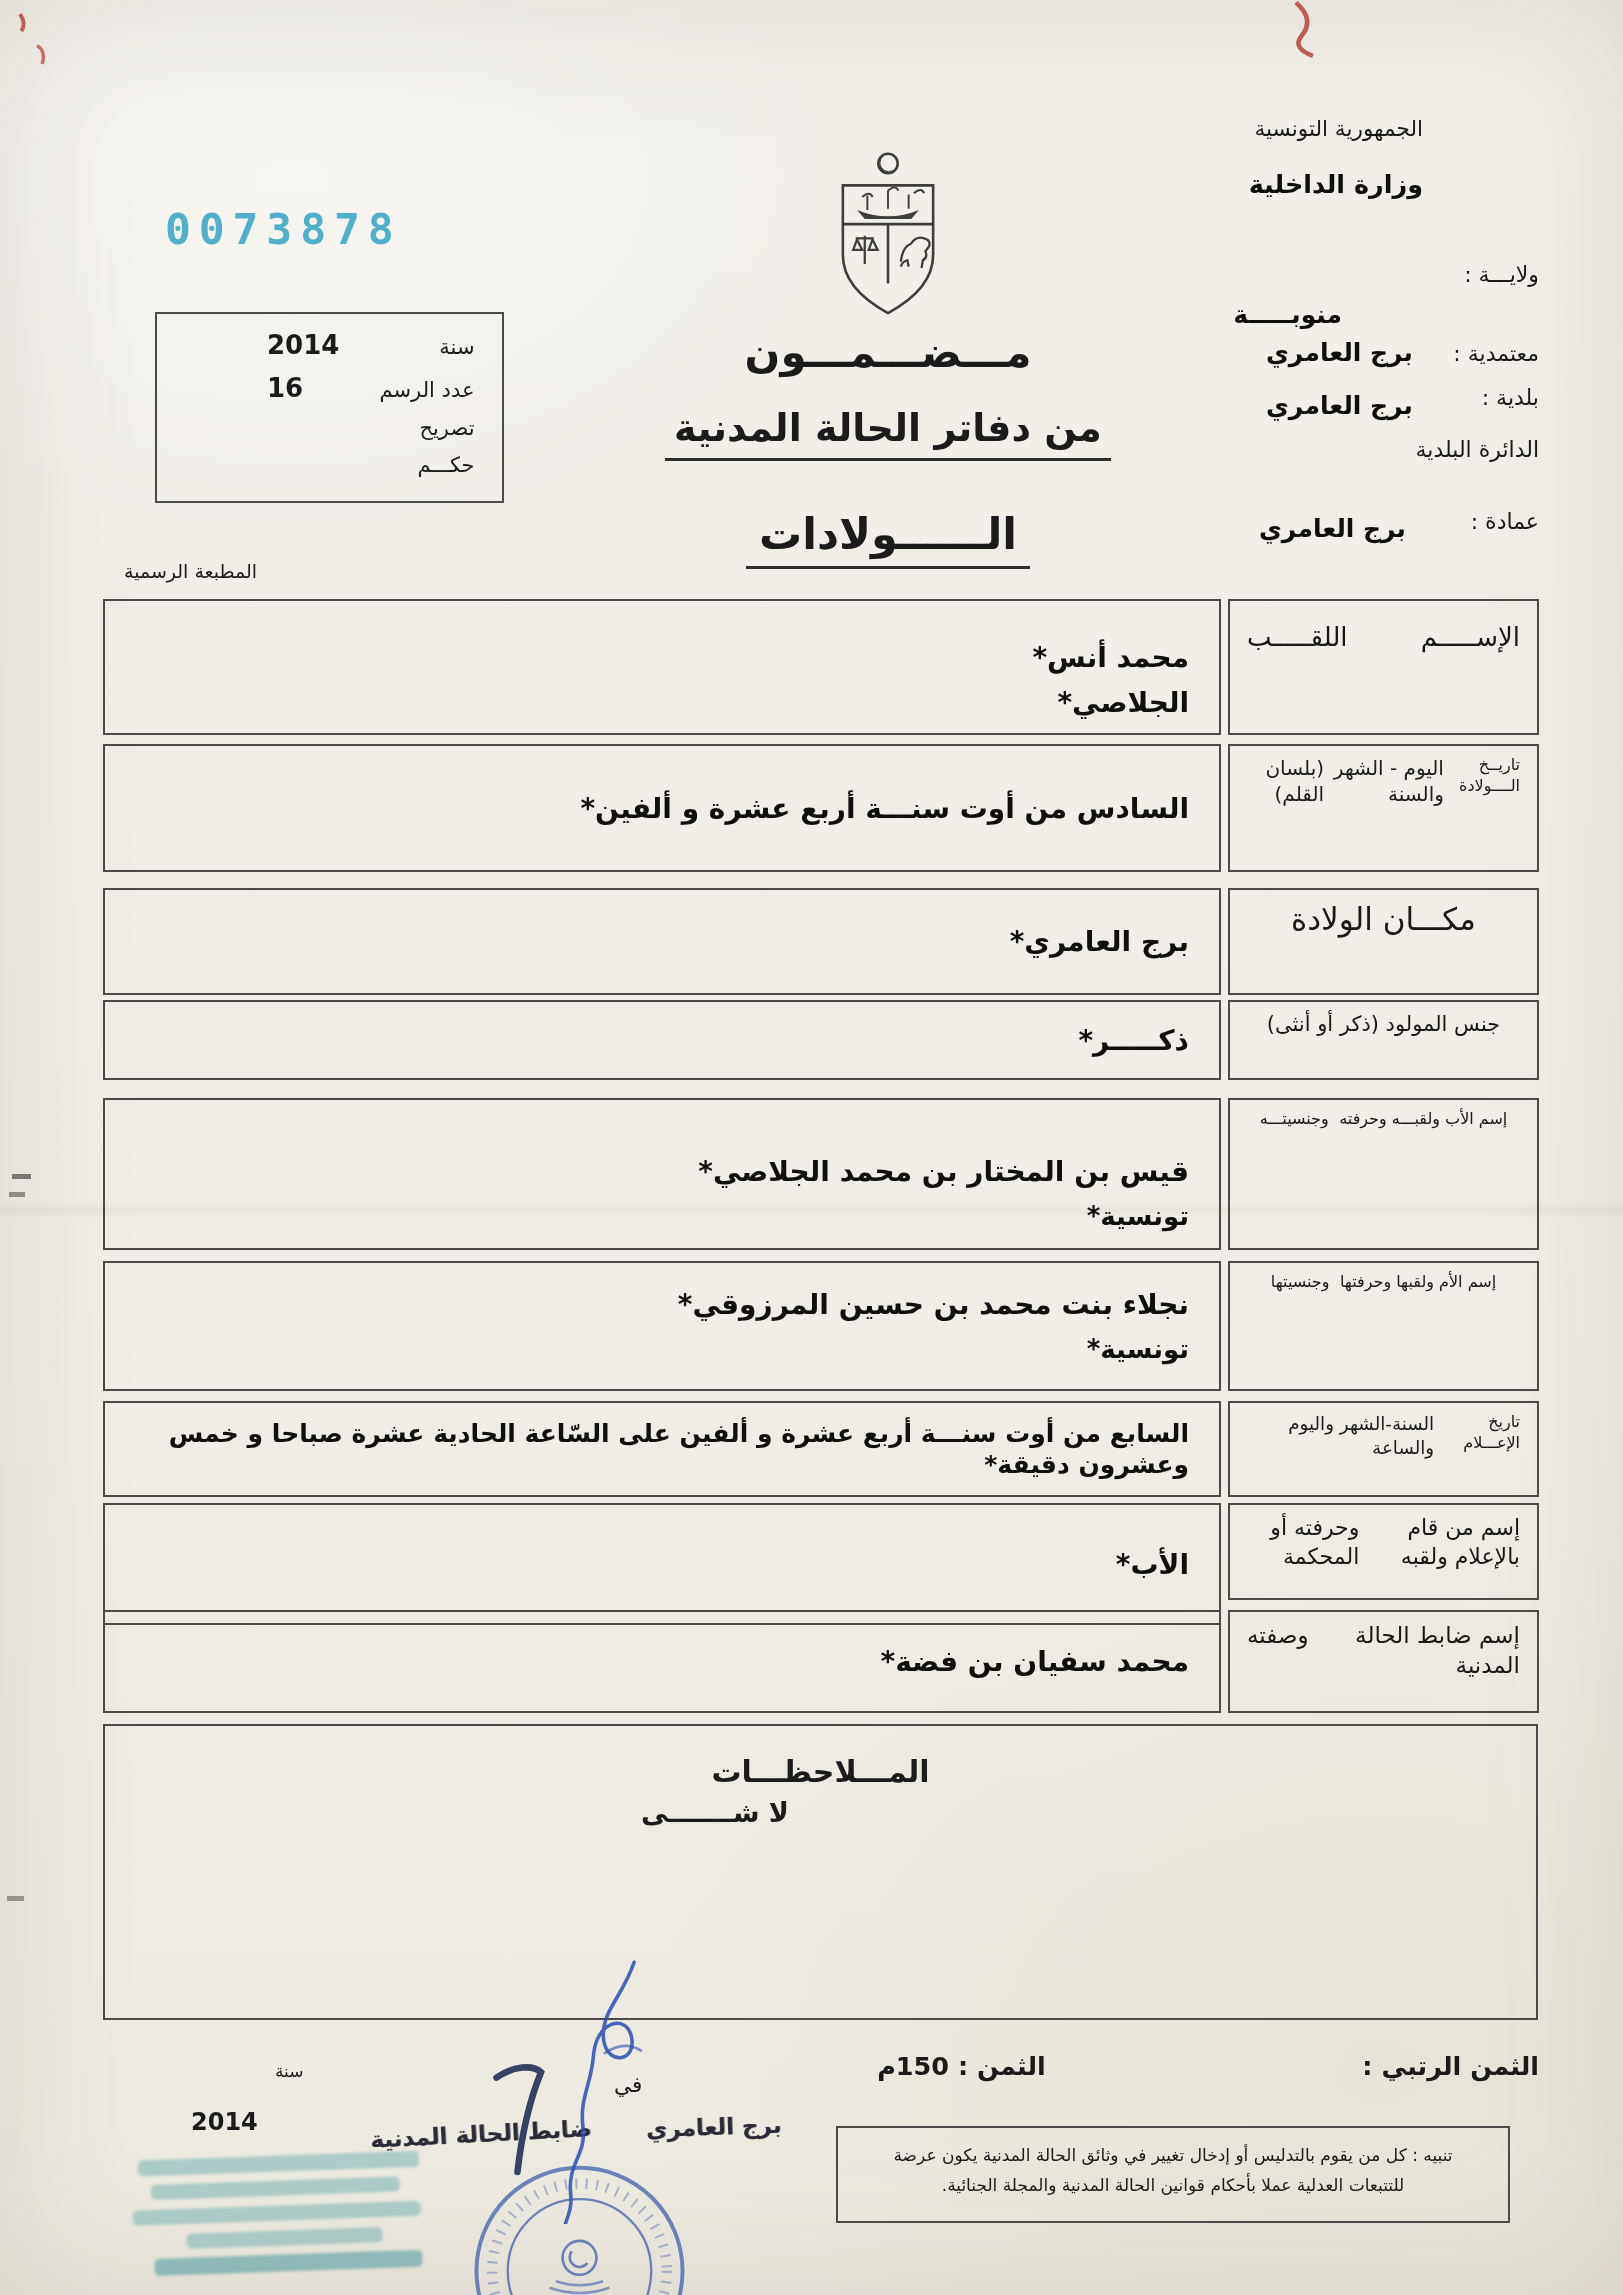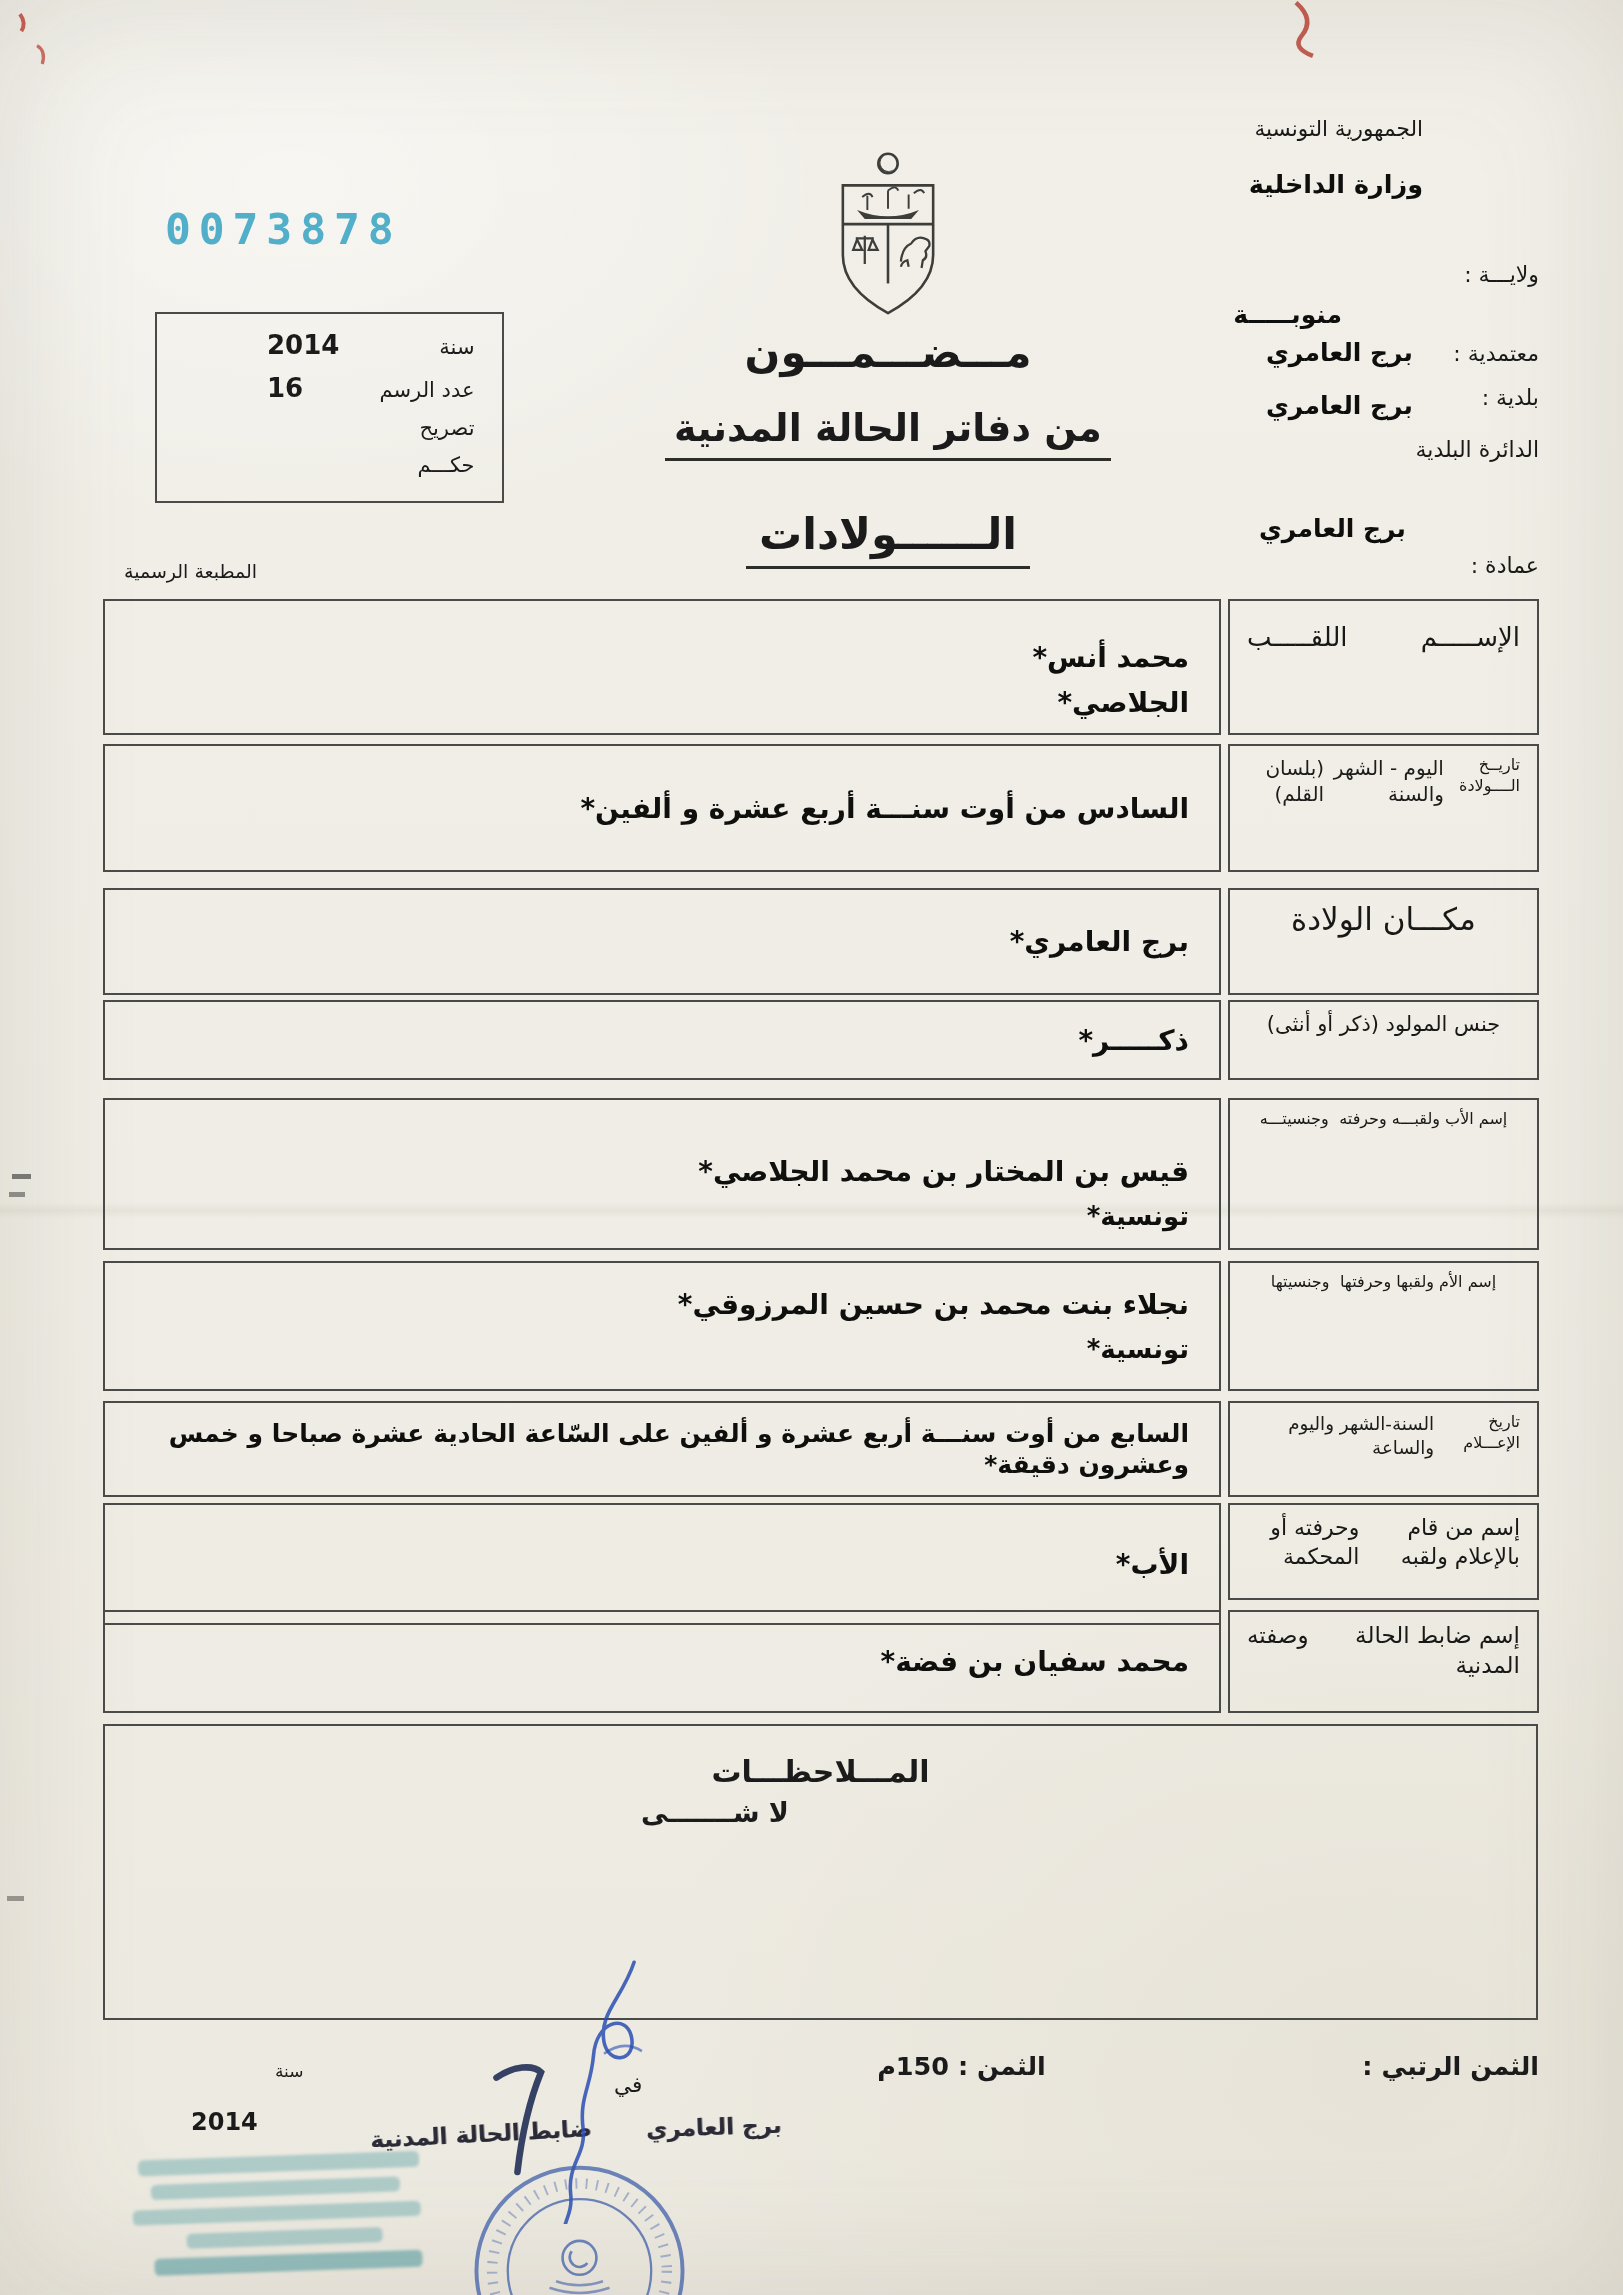--- a/index.html
+++ b/index.html
@@ -68,21 +68,21 @@
   <div class="abs hdr-value" style="right:281px; top:300px;">منوبـــــة</div>
 
   <div class="abs hdr-label" style="right:84px; top:341px;">معتمدية :</div>
   <div class="abs hdr-value" style="right:210px; top:338px;">برج العامري</div>
 
   <div class="abs hdr-label" style="right:84px; top:385px;">بلدية :</div>
   <div class="abs hdr-value" style="right:210px; top:391px;">برج العامري</div>
 
   <div class="abs hdr-label" style="right:84px; top:437px;">الدائرة البلدية</div>
 
-  <div class="abs hdr-label" style="right:84px; top:509px;margin-top:44px;">عمادة :</div>
+  <div class="abs hdr-label" style="right:84px; top:509px;">عمادة :</div>
   <div class="abs hdr-value" style="right:217px; top:514px;">برج العامري</div>
 
   <div class="abs box" style="left:155px; top:312px; width:349px; height:191px; padding-top:9.2px;">
     <div class="stub-line">
       <span class="stub-label">سنة</span>
       <span class="stub-value">2014</span>
     </div>
     <div class="stub-line">
       <span class="stub-label">عدد الرسم</span>
       <span class="stub-value">16</span>
@@ -196,20 +196,24 @@
   </div>
 
   <div class="abs box" style="left:103px; top:1724px; width:1435px; height:296px;">
     <div style="text-align:center; margin-top:27.5px; font-size:30px; font-weight:700; letter-spacing:0.7px;">المـــلاحظـــات</div>
     <div style="position:absolute; left:536px; top:71px; font-size:27px; font-weight:700;">لا شـــــــى</div>
   </div>
 
   <div class="abs" style="right:84px; top:2051px; font-size:25.5px; font-weight:700;">الثمن الرتبي :</div>
   <div class="abs" style="left:870px; top:2051px; width:183px; text-align:center; font-size:25.5px; font-weight:700;">الثمن : 150م</div>
 
+  <div class="abs box" style="left:836px; top:2126px; width:674px; height:97px; text-align:center; padding:13px 11.8px; line-height:1.75;">
+    <div style="font-size:17px;">تنبيه : كل من يقوم بالتدليس أو إدخال تغيير في وثائق الحالة المدنية يكون عرضة</div>
+    <div style="font-size:17px;">للتتبعات العدلية عملا بأحكام قوانين الحالة المدنية والمجلة الجنائية.</div>
+  </div>
 
   <div class="abs" style="left:275px; top:2061px; font-size:17px;">سنة</div>
   <div class="abs" style="left:191px; top:2108px; font-size:24px; font-weight:700;">2014</div>
   <div class="abs" style="left:614px; top:2072px; font-size:21.6px;">في</div>
 
   <div class="abs stamp-text" style="left:646px; top:2114px; font-size:23px; transform:rotate(-2deg);">برج العامري</div>
   <div class="abs stamp-text" style="left:370px; top:2121px; font-size:23px; transform:rotate(-3deg);">ضابط الحالة المدنية</div>
 
   <svg class="abs" style="left:478px; top:2054px;" width="92" height="131" aria-label="7" viewBox="0 0 140 200">
     <path d="M28 36 c 26 -18 56 -20 68 -8 c -18 44 -30 100 -36 152" stroke="#223055" stroke-width="10" fill="none" opacity=".9" stroke-linecap="round"></path>

